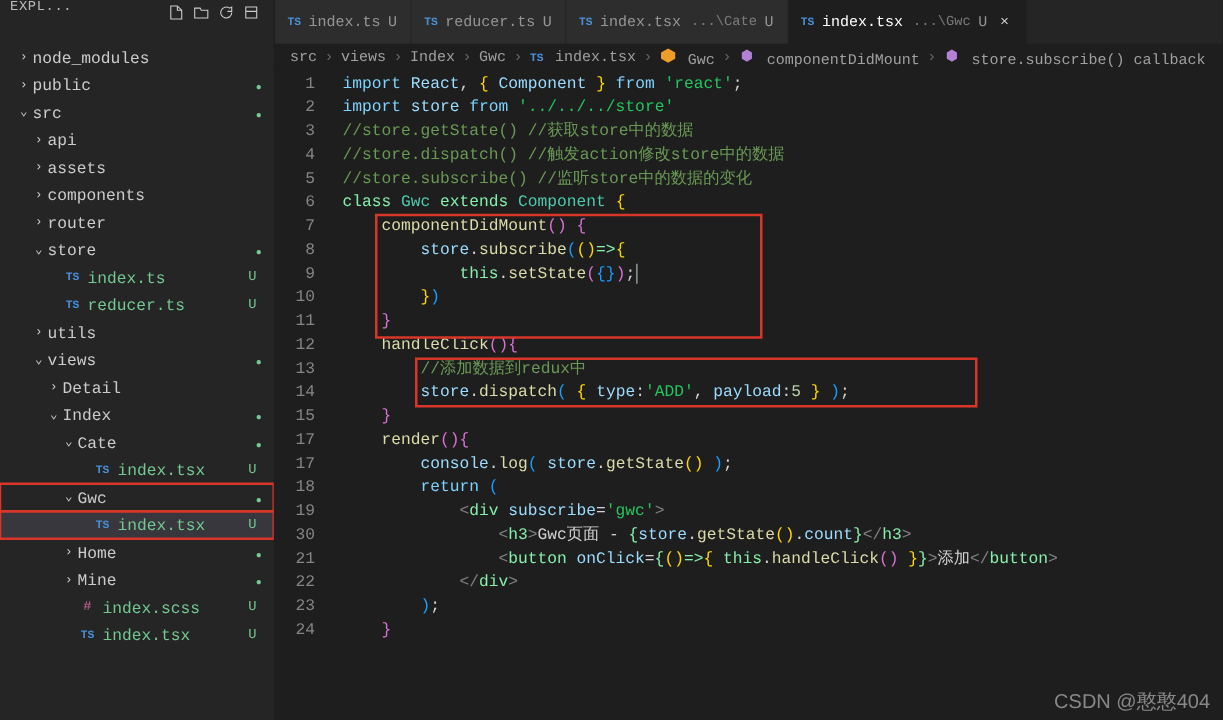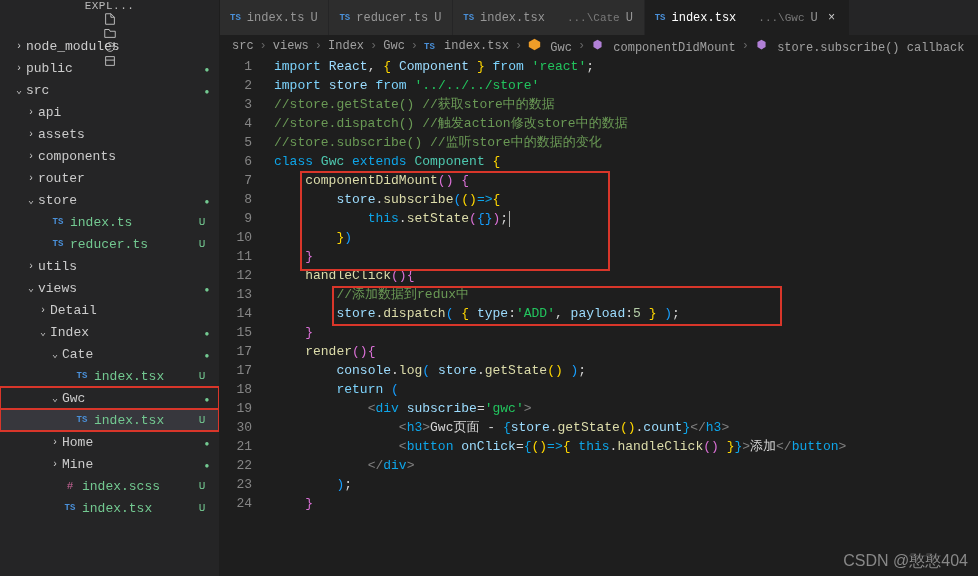--- a/index.html
+++ b/index.html
@@ -1,18 +1,18 @@
 <!DOCTYPE html>
 <html><head>
 <meta charset="utf-8">
 <style>
 * { margin: 0; padding: 0; box-sizing: border-box; }
 body { font-family: Consolas, 'Courier New', monospace; font-size: 13px; background: #1e1e1e; color: #cccccc; width: 978px; height: 576px; overflow: hidden; display: flex; }
 .sidebar { width: 220px; background: #252526; display: flex; flex-direction: column; border-right: 1px solid #1e1e1e; }
-.sidebar-header { height: 35px; display: flex; align-items: center; padding: 0 8px; font-size: 11px; color: #bbb; flex-direction: column; }
+.sidebar-header { height: 35px; display: flex; align-items: flex-start; padding: 0 8px; font-size: 11px; color: #bbb; }
 .sidebar-header .title { flex: 1; letter-spacing: 0.5px; }
 .sidebar-header .icon { width: 20px; height: 20px; display: flex; align-items: center; justify-content: center; color: #ccc; cursor: pointer; }
 .tree { flex: 1; overflow: auto; padding-bottom: 8px; }
 .tree-item { display: flex; align-items: center; height: 22px; padding-right: 8px; cursor: pointer; color: #ccc; white-space: nowrap; }
 .tree-item.selected { background: #37373d; }
 .tree-item .arrow { width: 14px; text-align: center; color: #ccc; font-size: 10px; display: inline-block; }
 .tree-item .icon-sm { width: 16px; margin-right: 4px; display: inline-flex; justify-content: center; font-size: 11px; }
 .tree-item .ts-icon { color: #4a90d9; font-weight: bold; font-size: 9px; }
 .tree-item .scss-icon { color: #cc6699; font-size: 11px; }
 .tree-item .label { flex: 1; overflow: hidden; text-overflow: ellipsis; }
@@ -20,31 +20,31 @@
 .tree-item .dot { width: 8px; text-align: center; }
 .tree-item .dot::before { content: "●"; color: #73c991; font-size: 8px; }
 .tree-item.boxed { outline: 2px solid #d9362a; outline-offset: -1px; }
 .main { flex: 1; display: flex; flex-direction: column; background: #1e1e1e; min-width: 0; }
 .tabs { height: 35px; display: flex; background: #252526; align-items: stretch; overflow: hidden; }
 .tab { display: flex; align-items: center; padding: 0 10px; background: #2d2d2d; border-right: 1px solid #252526; color: #969696; cursor: pointer; gap: 6px; font-size: 12px; }
 .tab.active { background: #1e1e1e; color: #ffffff; }
 .tab .ts-icon { color: #4a90d9; font-weight: bold; font-size: 9px; }
 .tab .mod { width: 8px; color: #969696; }
 .tab .close { width: 14px; text-align: center; color: #ccc; }
-.tab .path { color: #7a7a7a; font-size: 11px; margin-left: 16px; }
+.tab .path { color: #7a7a7a; font-size: 11px; margin-left: 2px; }
 .breadcrumb { height: 22px; display: flex; align-items: center; padding: 0 12px; font-size: 12px; color: #a0a0a0; gap: 4px; overflow: hidden; white-space: nowrap; }
 .breadcrumb .sep { color: #666; margin: 0 2px; }
 .breadcrumb .bc-icon { display: inline-flex; margin-right: 2px; }
 .editor { flex: 1; display: flex; overflow: hidden; }
 .gutter { width: 50px; text-align: right; padding-right: 18px; color: #858585; background: #1e1e1e; }
 .code { flex: 1; position: relative; }
 .line { height: 19px; line-height: 19px; white-space: pre; }
 .code .line { padding-left: 4px; }
 .k { color: #7dd3fc; } 
-.cl { color: #0ea5e9; text-align: right; } 
+.cl { color: #86efac; text-align: right; } 
 .fn { color: #dcdcaa; } 
 .ty { color: #4ec9b0; } 
 .st { color: #22c55e; } 
 .cm { color: #6a9955; } 
 .nu { color: #b5cea8; } 
 .va { color: #9cdcfe; } 
 .pu { color: #d4d4d4; } 
 .br { color: #ffd700; }
 .br2 { color: #da70d6; }
 .br3 { color: #179fff; }

